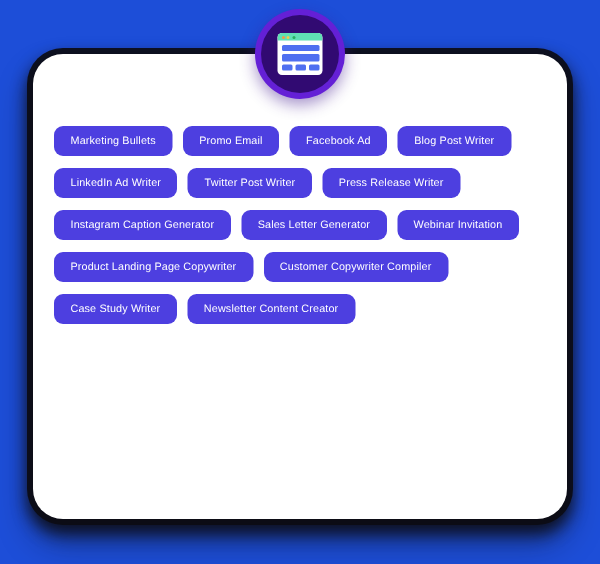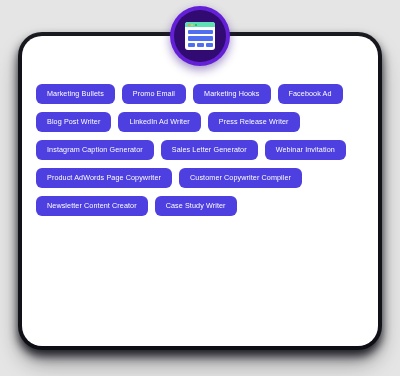--- a/index.html
+++ b/index.html
@@ -9,21 +9,21 @@
     height: 376px;
     overflow: hidden;
     background: #ffffff;
     font-family: "Liberation Sans", sans-serif;
   }
 
   #stage {
     position: relative;
     width: 400px;
     height: 376px;
-    background: #e5e5e5;
+    background: #1d4ed8;
   }
 
   
   .card {
     position: absolute;
     left: 22px;
     top: 36px;
     width: 356px;
     height: 310px;
     background: #ffffff;
@@ -150,27 +150,27 @@
             <i></i>
           </div>
         </div>
       </div>
     </div>
   </div>
 
   <div class="chips" id="chip-list">
       <button class="chip">Marketing Bullets</button>
       <button class="chip">Promo Email</button>
-      <button class="chip">Marketing Hooks</button>
       <button class="chip">Facebook Ad</button>
       <button class="chip">Blog Post Writer</button>
       <button class="chip">LinkedIn Ad Writer</button>
+      <button class="chip">Twitter Post Writer</button>
       <button class="chip">Press Release Writer</button>
       <button class="chip">Instagram Caption Generator</button>
       <button class="chip">Sales Letter Generator</button>
       <button class="chip">Webinar Invitation</button>
-      <button class="chip">Product AdWords Page Copywriter</button>
+      <button class="chip">Product Landing Page Copywriter</button>
       <button class="chip">Customer Copywriter Compiler</button>
+      <button class="chip">Case Study Writer</button>
       <button class="chip">Newsletter Content Creator</button>
-      <button class="chip">Case Study Writer</button>
     </div>
 
 </div>
 
 </body></html>

